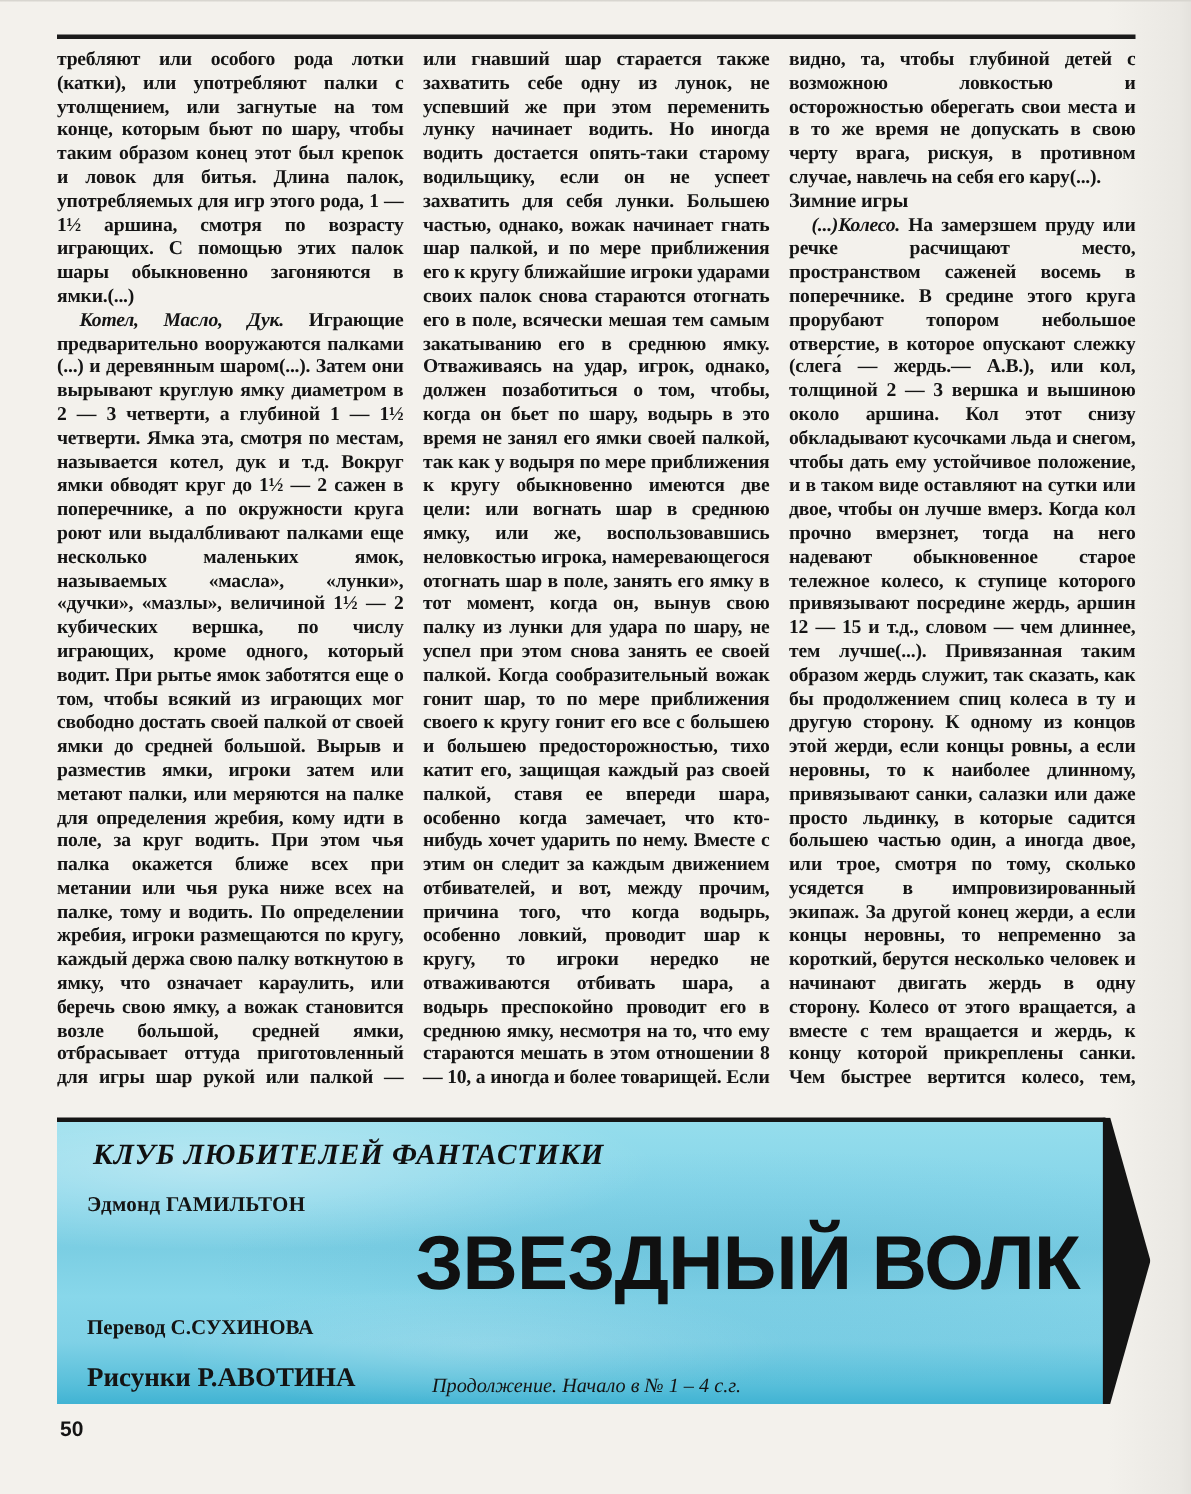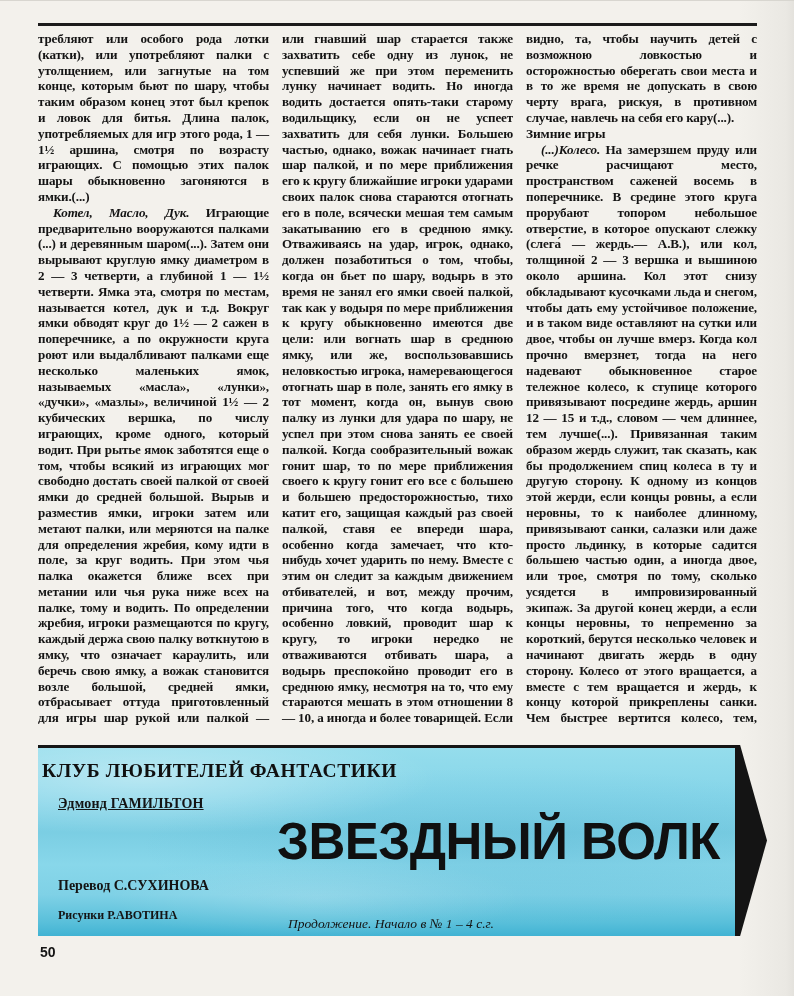--- a/index.html
+++ b/index.html
@@ -42,41 +42,41 @@
       radial-gradient(ellipse 300px 60px at 40% 80%, rgba(255,255,255,.18), transparent 70%),
       linear-gradient(180deg,#95ddec 0%, #85d5e9 26%, #7bcee3 45%, #88d7ea 62%, #7fd1e6 78%, #58bfda 93%, #41b3d3 100%);
   }
   .banner-arrow {
     position:absolute; top:-3px; right:-30px;
     width:32px; height:191px;
     background:#141414;
     clip-path:polygon(0 0, 16% 0, 100% 50%, 16% 100%, 0 100%);
   }
   .banner-club {
-    position:absolute; left:4px; top:12px;
-    font-weight:700; font-size:19.5px; letter-spacing:.6px;
+    position:absolute; left:24px; top:12px;
+    font-style:italic; font-weight:700; font-size:19.5px; letter-spacing:.6px;
     color:#101010;
   }
   .banner-author {
     position:absolute; left:20px; top:48px;
-    font-weight:700; font-size:14px; letter-spacing:.2px;text-decoration:underline;
+    font-weight:700; font-size:14px; letter-spacing:.2px;
   }
   .banner-title {
     position:absolute; right:17px; top:64px;
     font-family:"Liberation Sans", sans-serif;
     font-weight:700; font-size:51px; letter-spacing:-0.5px;
     color:#101010; white-space:nowrap;
   }
   .banner-translator {
     position:absolute; left:20px; top:130px;
     font-weight:700; font-size:14px;
   }
   .banner-artist {
     position:absolute; left:20px; top:160px;
-    font-weight:700; font-size:12px;
+    font-weight:700; font-size:18px;
   }
   .banner-note {
     position:absolute; left:250px; top:168px;
     font-style:italic; font-weight:400; font-size:13.5px;
   }
   .page-number {
     position:absolute; left:40px; top:943px;
     font-family:"Liberation Sans", sans-serif;
     font-weight:700; font-size:14px; color:#141414;
   }
@@ -94,21 +94,21 @@
       <div class="col">
         <p>требляют или особого рода лотки (катки), или употребляют палки с утолщением, или загнутые на том конце, которым бьют по шару, чтобы таким образом конец этот был крепок и ловок для битья. Длина палок, употребляемых для игр этого рода, 1 — 1½ аршина, смотря по возрасту играющих. С помощью этих палок шары обыкновенно загоняются в ямки.(...)</p>
         <p class="indent"><span class="lead-italic">Котел, Масло, Дук.</span><span> Играющие предварительно вооружаются палками (...) и деревянным шаром(...). Затем они вырывают круглую ямку диаметром в 2 — 3 четверти, а глубиной 1 — 1½ четверти. Ямка эта, смотря по местам, называется котел, дук и т.д. Вокруг ямки обводят круг до 1½ — 2 сажен в поперечнике, а по окружности круга роют или выдалбливают палками еще несколько маленьких ямок, называемых «масла», «лунки», «дучки», «мазлы», величиной 1½ — 2 кубических вершка, по числу играющих, кроме одного, который водит. При рытье ямок заботятся еще о том, чтобы всякий из играющих мог свободно достать своей палкой от своей ямки до средней большой. Вырыв и разместив ямки, игроки затем или метают палки, или меряются на палке для определения жребия, кому идти в поле, за круг водить. При этом чья палка окажется ближе всех при метании или чья рука ниже всех на палке, тому и водить. По определении жребия, игроки размещаются по кругу, каждый держа свою палку воткнутою в ямку, что означает караулить, или беречь свою ямку, а вожак становится возле большой, средней ямки, отбрасывает оттуда приготовленный для игры шар рукой или палкой — приблизительно сажен на 5 от круга — и уже обратно с поля или гонит шар в большую ямку палкой, или же, отойдя от котла на условное расстояние, бросает оттуда шар, стараясь сразу и прямо попасть им в котел. Стоящие у лунок стараются в этом случае отбивать шар палками и не дают ему попадать или скатываться в котел. В случае, когда шар брошен или введен палкой в котел удачно, во многих местностях играющие стараются быстро переменяться лунками, причем и кидавший</span></p>
       </div>
 
       <div class="col">
         <p>или гнавший шар старается также захватить себе одну из лунок, не успевший же при этом переменить лунку начинает водить. Но иногда водить достается опять-таки старому водильщику, если он не успеет захватить для себя лунки. Большею частью, однако, вожак начинает гнать шар палкой, и по мере приближения его к кругу ближайшие игроки ударами своих палок снова стараются отогнать его в поле, всячески мешая тем самым закатыванию его в среднюю ямку. Отваживаясь на удар, игрок, однако, должен позаботиться о том, чтобы, когда он бьет по шару, водырь в это время не занял его ямки своей палкой, так как у водыря по мере приближения к кругу обыкновенно имеются две цели: или вогнать шар в среднюю ямку, или же, воспользовавшись неловкостью игрока, намеревающегося отогнать шар в поле, занять его ямку в тот момент, когда он, вынув свою палку из лунки для удара по шару, не успел при этом снова занять ее своей палкой. Когда сообразительный вожак гонит шар, то по мере приближения своего к кругу гонит его все с большею и большею предосторожностью, тихо катит его, защищая каждый раз своей палкой, ставя ее впереди шара, особенно когда замечает, что кто-нибудь хочет ударить по нему. Вместе с этим он следит за каждым движением отбивателей, и вот, между прочим, причина того, что когда водырь, особенно ловкий, проводит шар к кругу, то игроки нередко не отваживаются отбивать шара, а водырь преспокойно проводит его в среднюю ямку, несмотря на то, что ему стараются мешать в этом отношении 8 — 10, а иногда и более товарищей. Если вожаку удалось загнать шар в дук, то все играющие после того начинают снова занимать места, как сказано выше. Если же водырь, догнав шар до круга, успеет удачно занять лунку игрока в то время, когда последний отбивал шар в поле, тогда он остается на этой лунке, а прозевавший идет в поле.(...) При ловких вожаках игра кончается очень скоро; при неловких же и малосообразительных катание шара продолжается иногда более часа. Главнейшая цель игры, оче-</p>
       </div>
 
       <div class="col">
-        <p>видно, та, чтобы научить детей с возможною ловкостью и осторожностью оберегать свои места и в то же время не допускать в свою черту врага, рискуя, в противном случае, навлечь на себя его кару(...).</p>
+        <p>видно, та, чтобы глубиной детей с возможною ловкостью и осторожностью оберегать свои места и в то же время не допускать в свою черту врага, рискуя, в противном случае, навлечь на себя его кару(...).</p>
         <p class="sect-heading">Зимние игры</p>
         <p class="indent"><span class="lead-italic">(...)Колесо.</span><span> На замерзшем пруду или речке расчищают место, пространством саженей восемь в поперечнике. В средине этого круга прорубают топором небольшое отверстие, в которое опускают слежку (слега́ — жердь.— А.В.), или кол, толщиной 2 — 3 вершка и вышиною около аршина. Кол этот снизу обкладывают кусочками льда и снегом, чтобы дать ему устойчивое положение, и в таком виде оставляют на сутки или двое, чтобы он лучше вмерз. Когда кол прочно вмерзнет, тогда на него надевают обыкновенное старое тележное колесо, к ступице которого привязывают посредине жердь, аршин 12 — 15 и т.д., словом — чем длиннее, тем лучше(...). Привязанная таким образом жердь служит, так сказать, как бы продолжением спиц колеса в ту и другую сторону. К одному из концов этой жерди, если концы ровны, а если неровны, то к наиболее длинному, привязывают санки, салазки или даже просто льдинку, в которые садится большею частью один, а иногда двое, или трое, смотря по тому, сколько усядется в импровизированный экипаж. За другой конец жерди, а если концы неровны, то непременно за короткий, берутся несколько человек и начинают двигать жердь в одну сторону. Колесо от этого вращается, а вместе с тем вращается и жердь, к концу которой прикреплены санки. Чем быстрее вертится колесо, тем, конечно, шибче бегут и санки. Это катанье при быстром беге санок и льдинок и при беспрестанном раскатывании их из стороны в сторону(...) нередко до такой степени закруживает сидящих, что у них, по народному выражению, замирает дух(...).</span></p>
 
       </div>
 
     </div>
   </div>
 
   <div class="banner">
     <div class="banner-arrow"></div>

